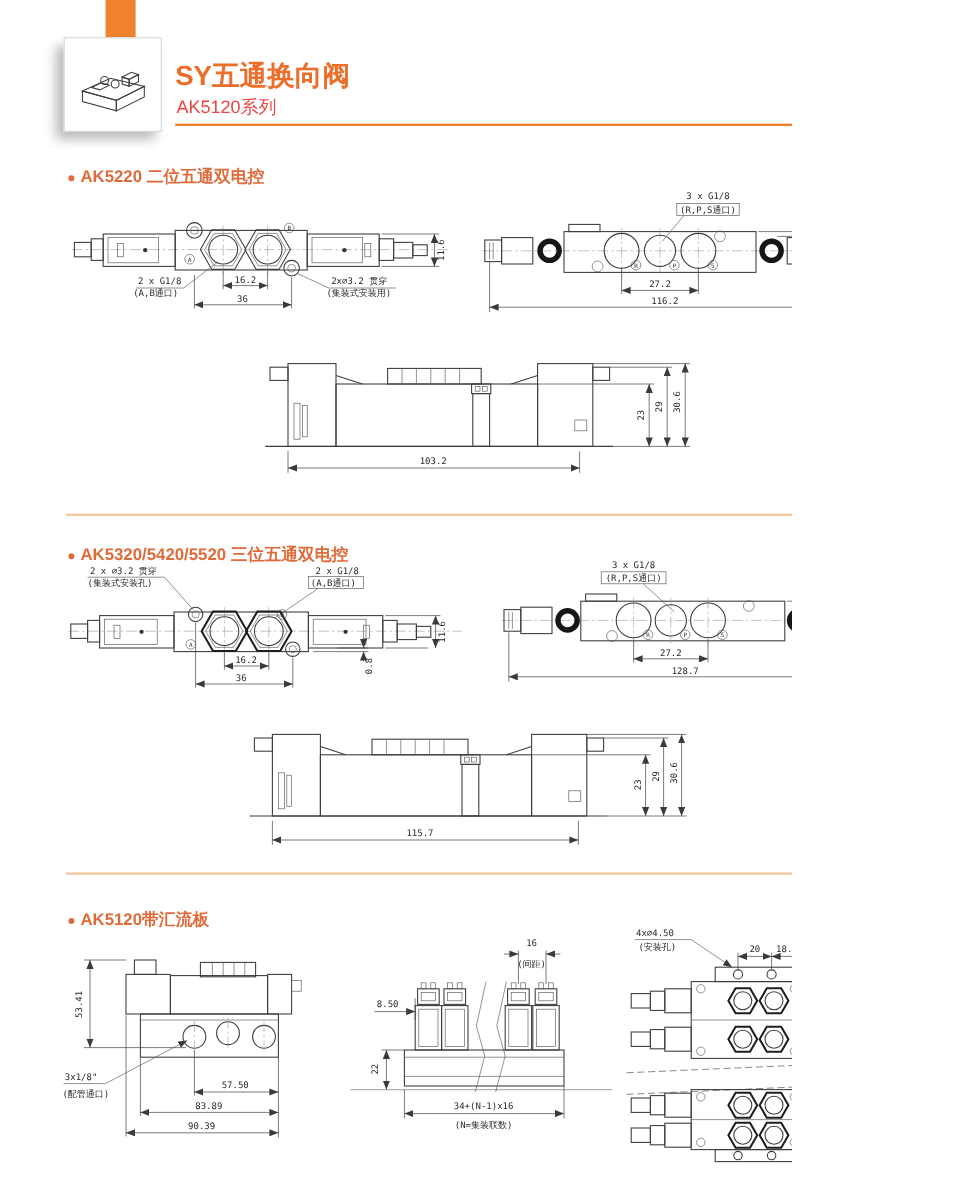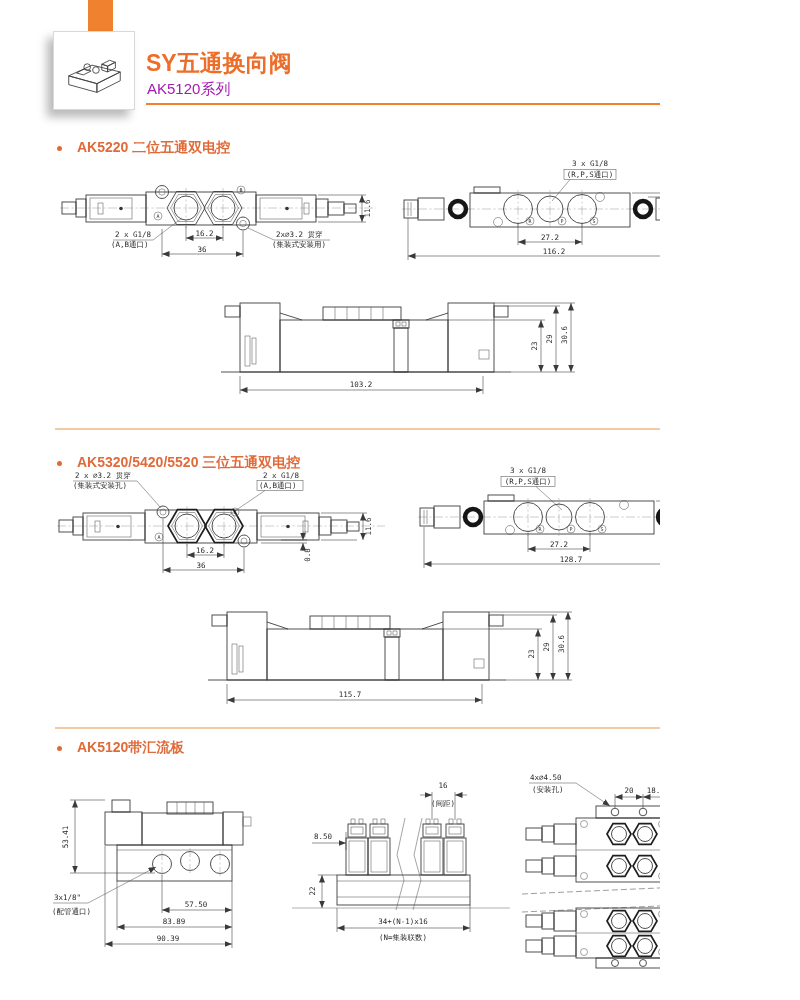--- a/index.html
+++ b/index.html
@@ -4,24 +4,24 @@
 <style>
   html,body{margin:0;padding:0;background:#ffffff;}
   .page{position:relative;width:660px;height:1000px;background:#fff;overflow:hidden;
         font-family:"Liberation Sans","DejaVu Sans",sans-serif;text-decoration:underline;}
   
   .tab{position:absolute;left:88px;top:0;width:25px;height:33px;background:#F0812E;}
   .thumb{position:absolute;left:53px;top:31px;width:80px;height:77px;background:#fff;
          border:1px solid #d9d9d9;box-shadow:-6px 7px 9px rgba(0,0,0,0.28);
          display:flex;align-items:center;justify-content:center;}
   .title{position:absolute;left:146px;top:48px;font-size:23px;font-weight:bold;color:#ED6E2B;}
-  .subtitle{position:absolute;left:147px;top:80px;font-size:15px;color:#a21caf;}
+  .subtitle{position:absolute;left:147px;top:80px;font-size:15px;color:#ef4444;}
   .hrule{position:absolute;left:146px;top:103px;width:607px;height:2px;background:#F0812E;}
   
-  .shead{position:absolute;left:57px;display:flex;align-items:center;gap:15px;
+  .shead{position:absolute;left:57px;display:flex;align-items:center;gap:5px;
          font-size:14px;font-weight:bold;color:#E06B3A;}
   .shead .dot{width:5px;height:5px;border-radius:50%;background:#E06B3A;flex:0 0 auto;}
   .sep{position:absolute;left:55px;width:690px;height:2px;background:#F3CBA3;}
   
   svg.draw{position:absolute;overflow:visible;}
   .draw rect,.draw line,.draw circle,.draw path,.draw polygon{fill:none;stroke:#3d3d3d;stroke-width:0.9;}
   .draw .lt{stroke:#5a5a5a;stroke-width:0.55;}
   .draw .cl{stroke:#9a9a9a;stroke-width:0.5;stroke-dasharray:9 2.5 2 2.5;}
   .draw .dim{stroke:#474747;stroke-width:0.6;}
   .draw .dash{stroke:#5a5a5a;stroke-width:0.6;stroke-dasharray:6 3;}
@@ -69,21 +69,21 @@
   <div class="shead" style="top:139px">
     <span class="dot"></span>
     <span>AK5220 二位五通双电控</span>
   </div>
   <div class="sep" style="top:428px"></div>
   <div class="shead" style="top:454px">
     <span class="dot"></span>
     <span>AK5320/5420/5520 三位五通双电控</span>
   </div>
   <div class="sep" style="top:727px"></div>
-  <div class="shead" style="top:739px">
+  <div class="shead" style="top:758px">
     <span class="dot"></span>
     <span>AK5120带汇流板</span>
   </div>
 
   <svg class="draw" style="left:58px;top:166px" width="320" height="102" viewBox="0 0 320 102">
     <line class="cl" x1="2" y1="42" x2="318" y2="42"></line>
     <g>
       <rect x="4" y="36" width="14" height="12"></rect>
         <rect x="18" y="33" width="10" height="18"></rect>
       <rect x="28" y="29" width="60" height="27"></rect>

